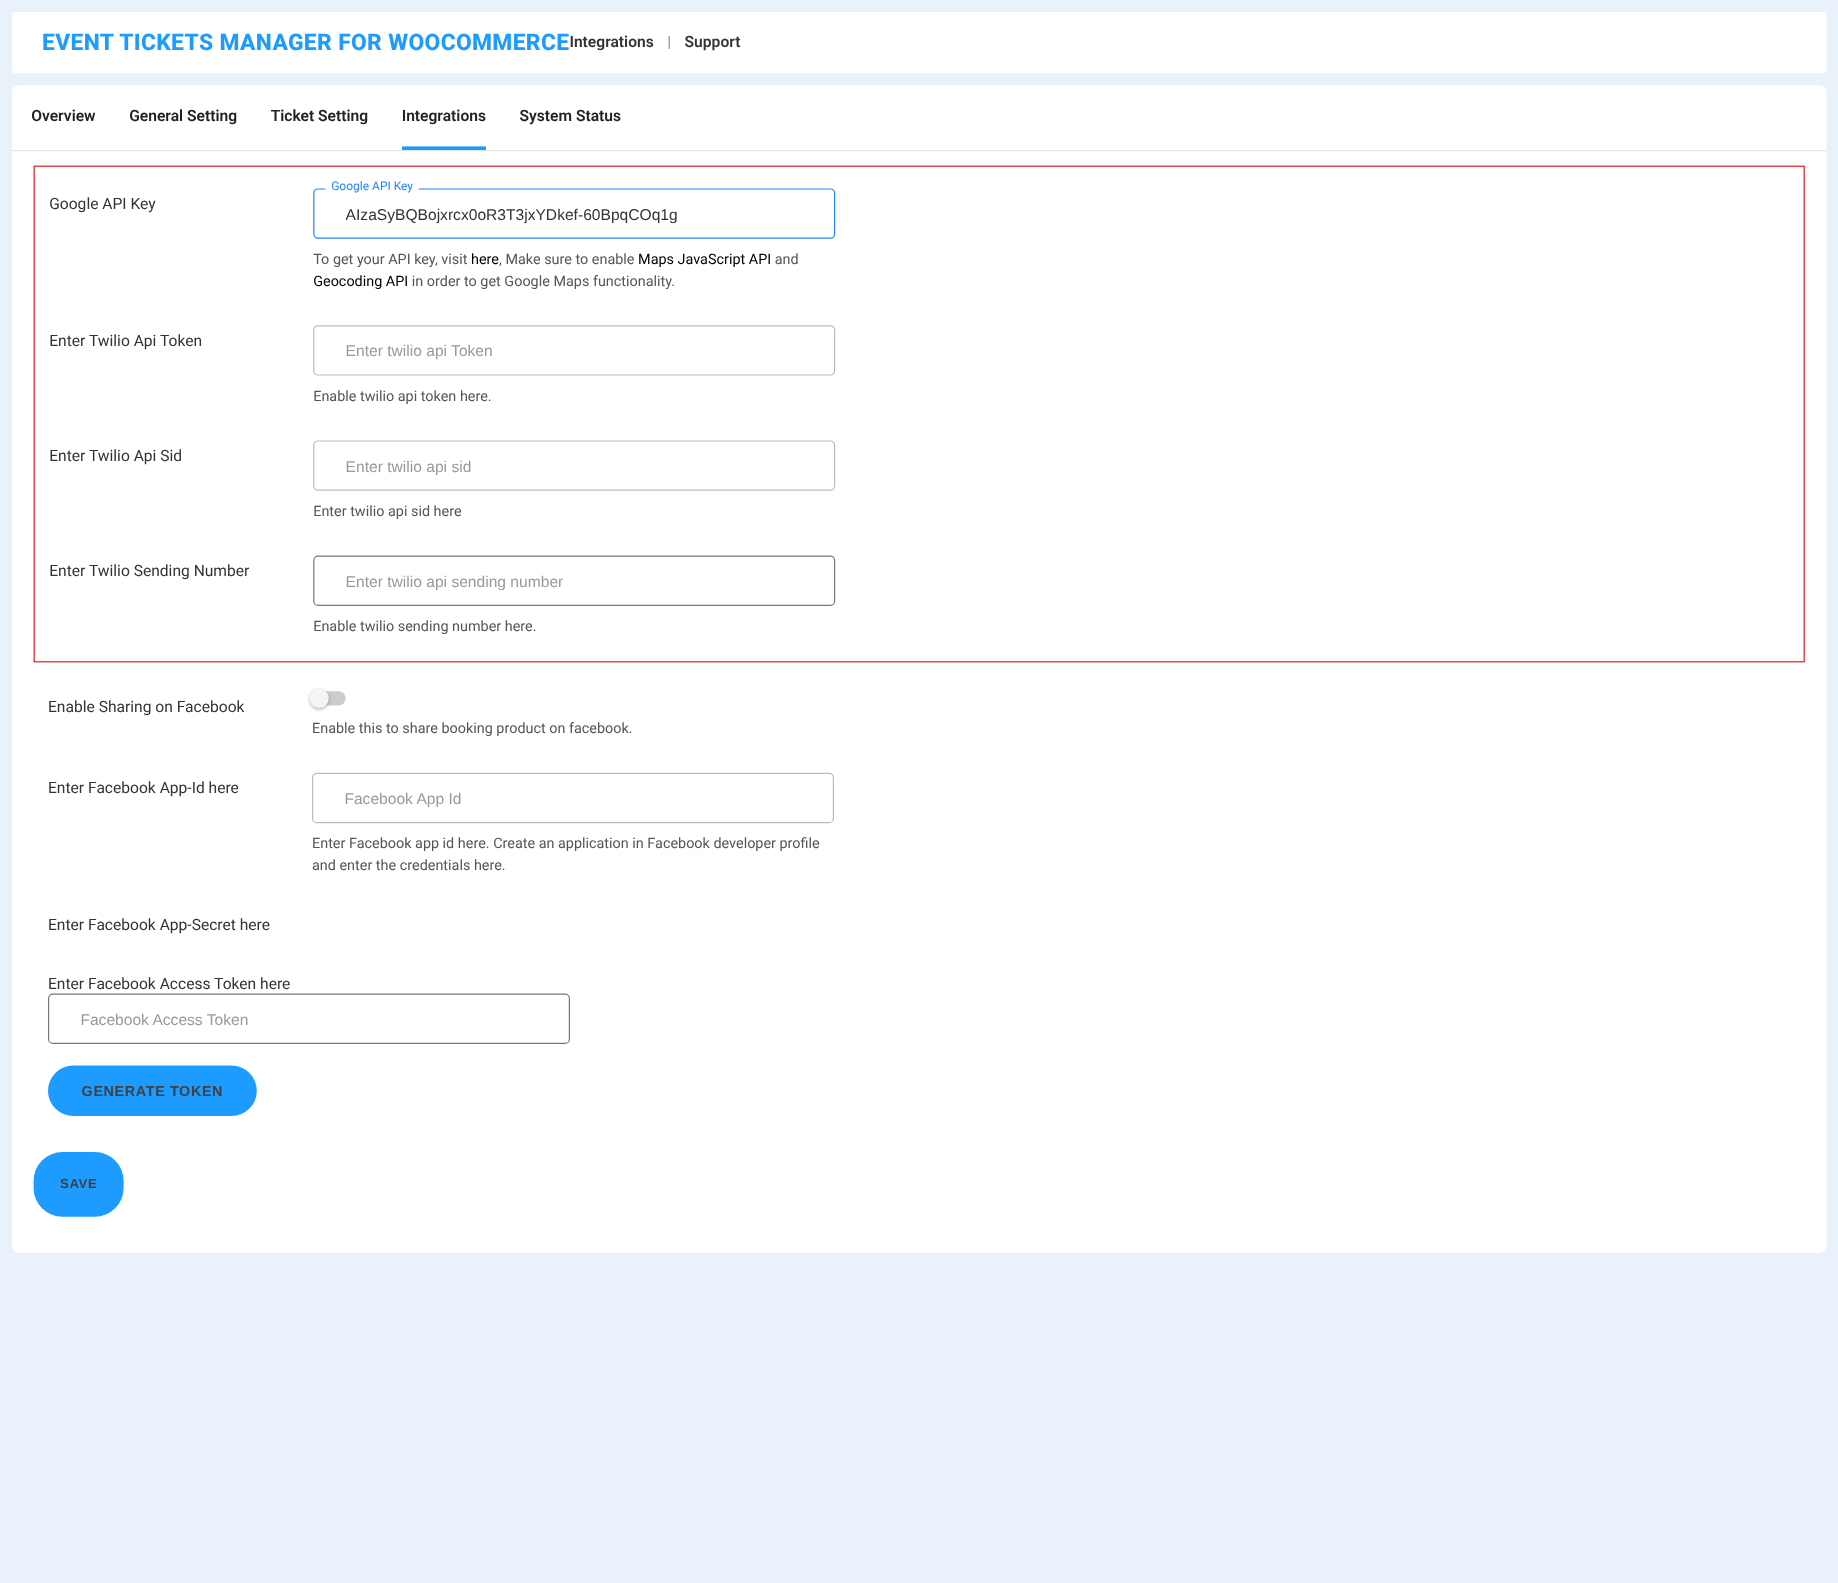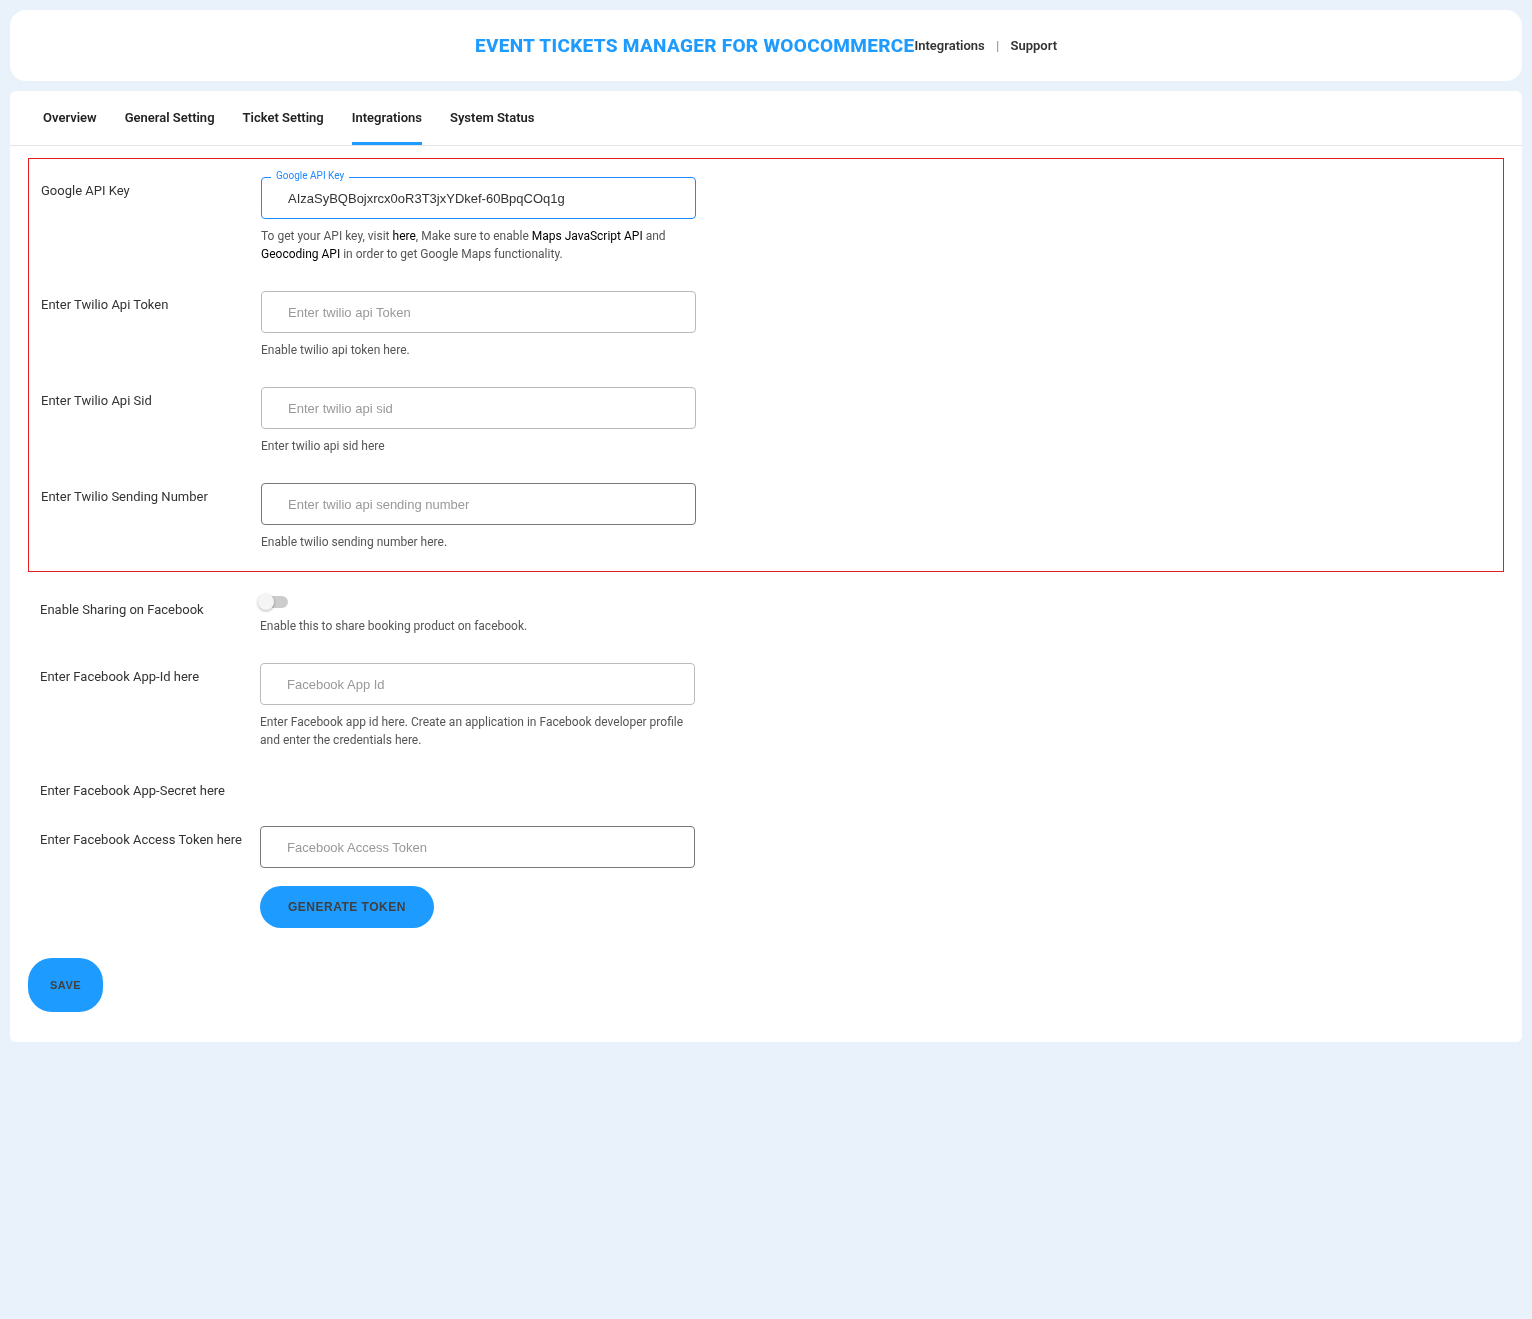--- a/index.html
+++ b/index.html
@@ -5,44 +5,44 @@
   * { box-sizing: border-box; margin: 0; padding: 0; }
   body {
     font-family: -apple-system, BlinkMacSystemFont, "Segoe UI", Roboto, Helvetica, Arial, sans-serif;
     background: #e9f2fb;
     padding: 10px;
     font-size: 13px;
     color: #333;
   }
   .header-card {
     background: #fff;
-    border-radius: 16px;
-    padding: 24px 25px;
+    border-radius: 2px;
+    padding: 14px 25px;
     margin-bottom: 10px;
     display: flex;
-    justify-content: center;
+    justify-content: flex-start;
     align-items: center;
   }
   .page-title {
     color: #1e9bff;
     font-weight: 800;
     font-size: 19px;
     letter-spacing: 0.3px;
   }
   .header-links { font-size: 13px; color: #333; font-weight: 600; }
   .header-links a { color: #333; text-decoration: none; cursor: pointer; }
   .header-sep { margin: 0 8px; color: #999; }
   .main-card {
     background: #fff;
     border-radius: 6px;
   }
   .tabs {
     display: flex;
     gap: 28px;
-    padding: 0 33px;
+    padding: 0 16px;
     border-bottom: 1px solid #e5e5e5;
   }
   .tab {
     padding: 19px 0 17px;
     font-size: 13px;
     font-weight: 600;
     color: #222;
     cursor: pointer;
     border-bottom: 3px solid transparent;
   }
@@ -230,21 +230,21 @@
         <div class="field-col">
           <input class="text-input" type="text" placeholder="Facebook App Id" style="">
           <div class="help-text">Enter Facebook app id here. Create an application in Facebook developer profile and enter the credentials here.</div>
         </div>
       </div>
 
       <div class="row">
         <div class="label-col">Enter Facebook App-Secret here</div>
       </div>
 
-      <div class="row" style="margin-bottom:10px;">
+      <div class="row" style="margin-bottom:10px;flex-direction:column;">
         <div class="label-col">Enter Facebook Access Token here</div>
         <div class="field-col">
           <input class="text-input dark-border" type="text" placeholder="Facebook Access Token" style="">
           <div class="btn-row">
             <button class="btn-pill">GENERATE TOKEN</button>
           </div>
         </div>
       </div>
 
     </div>

